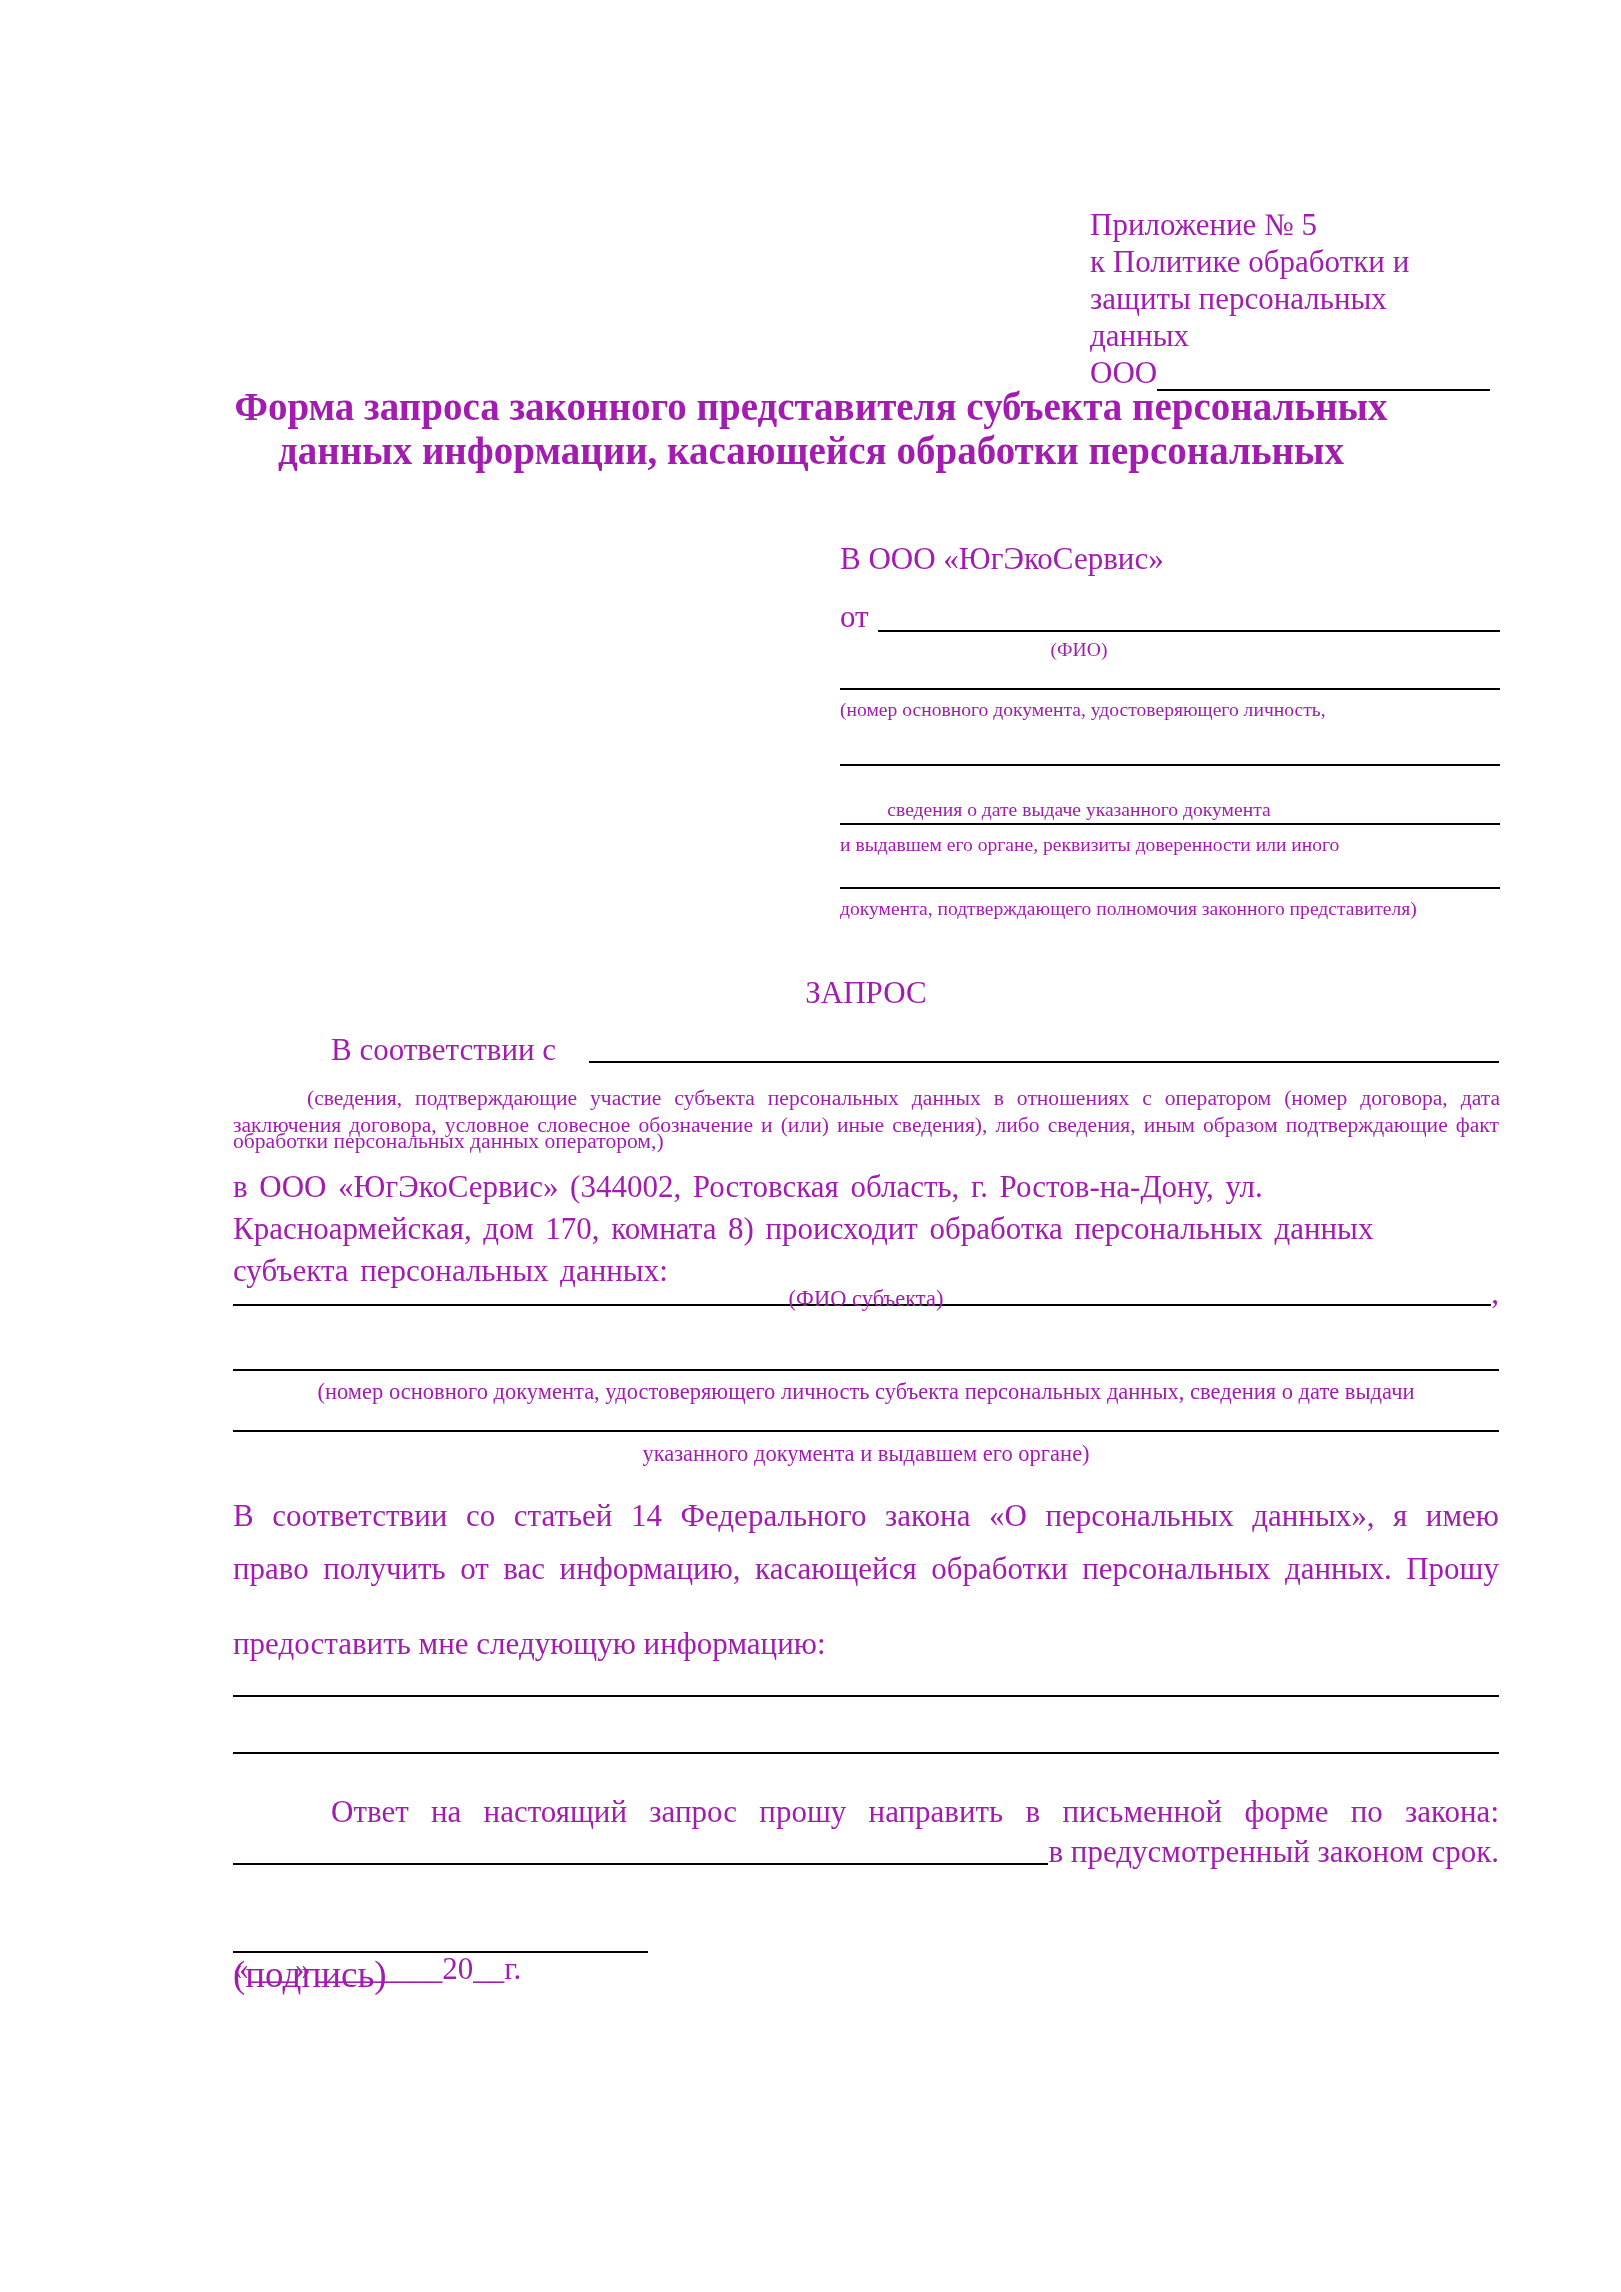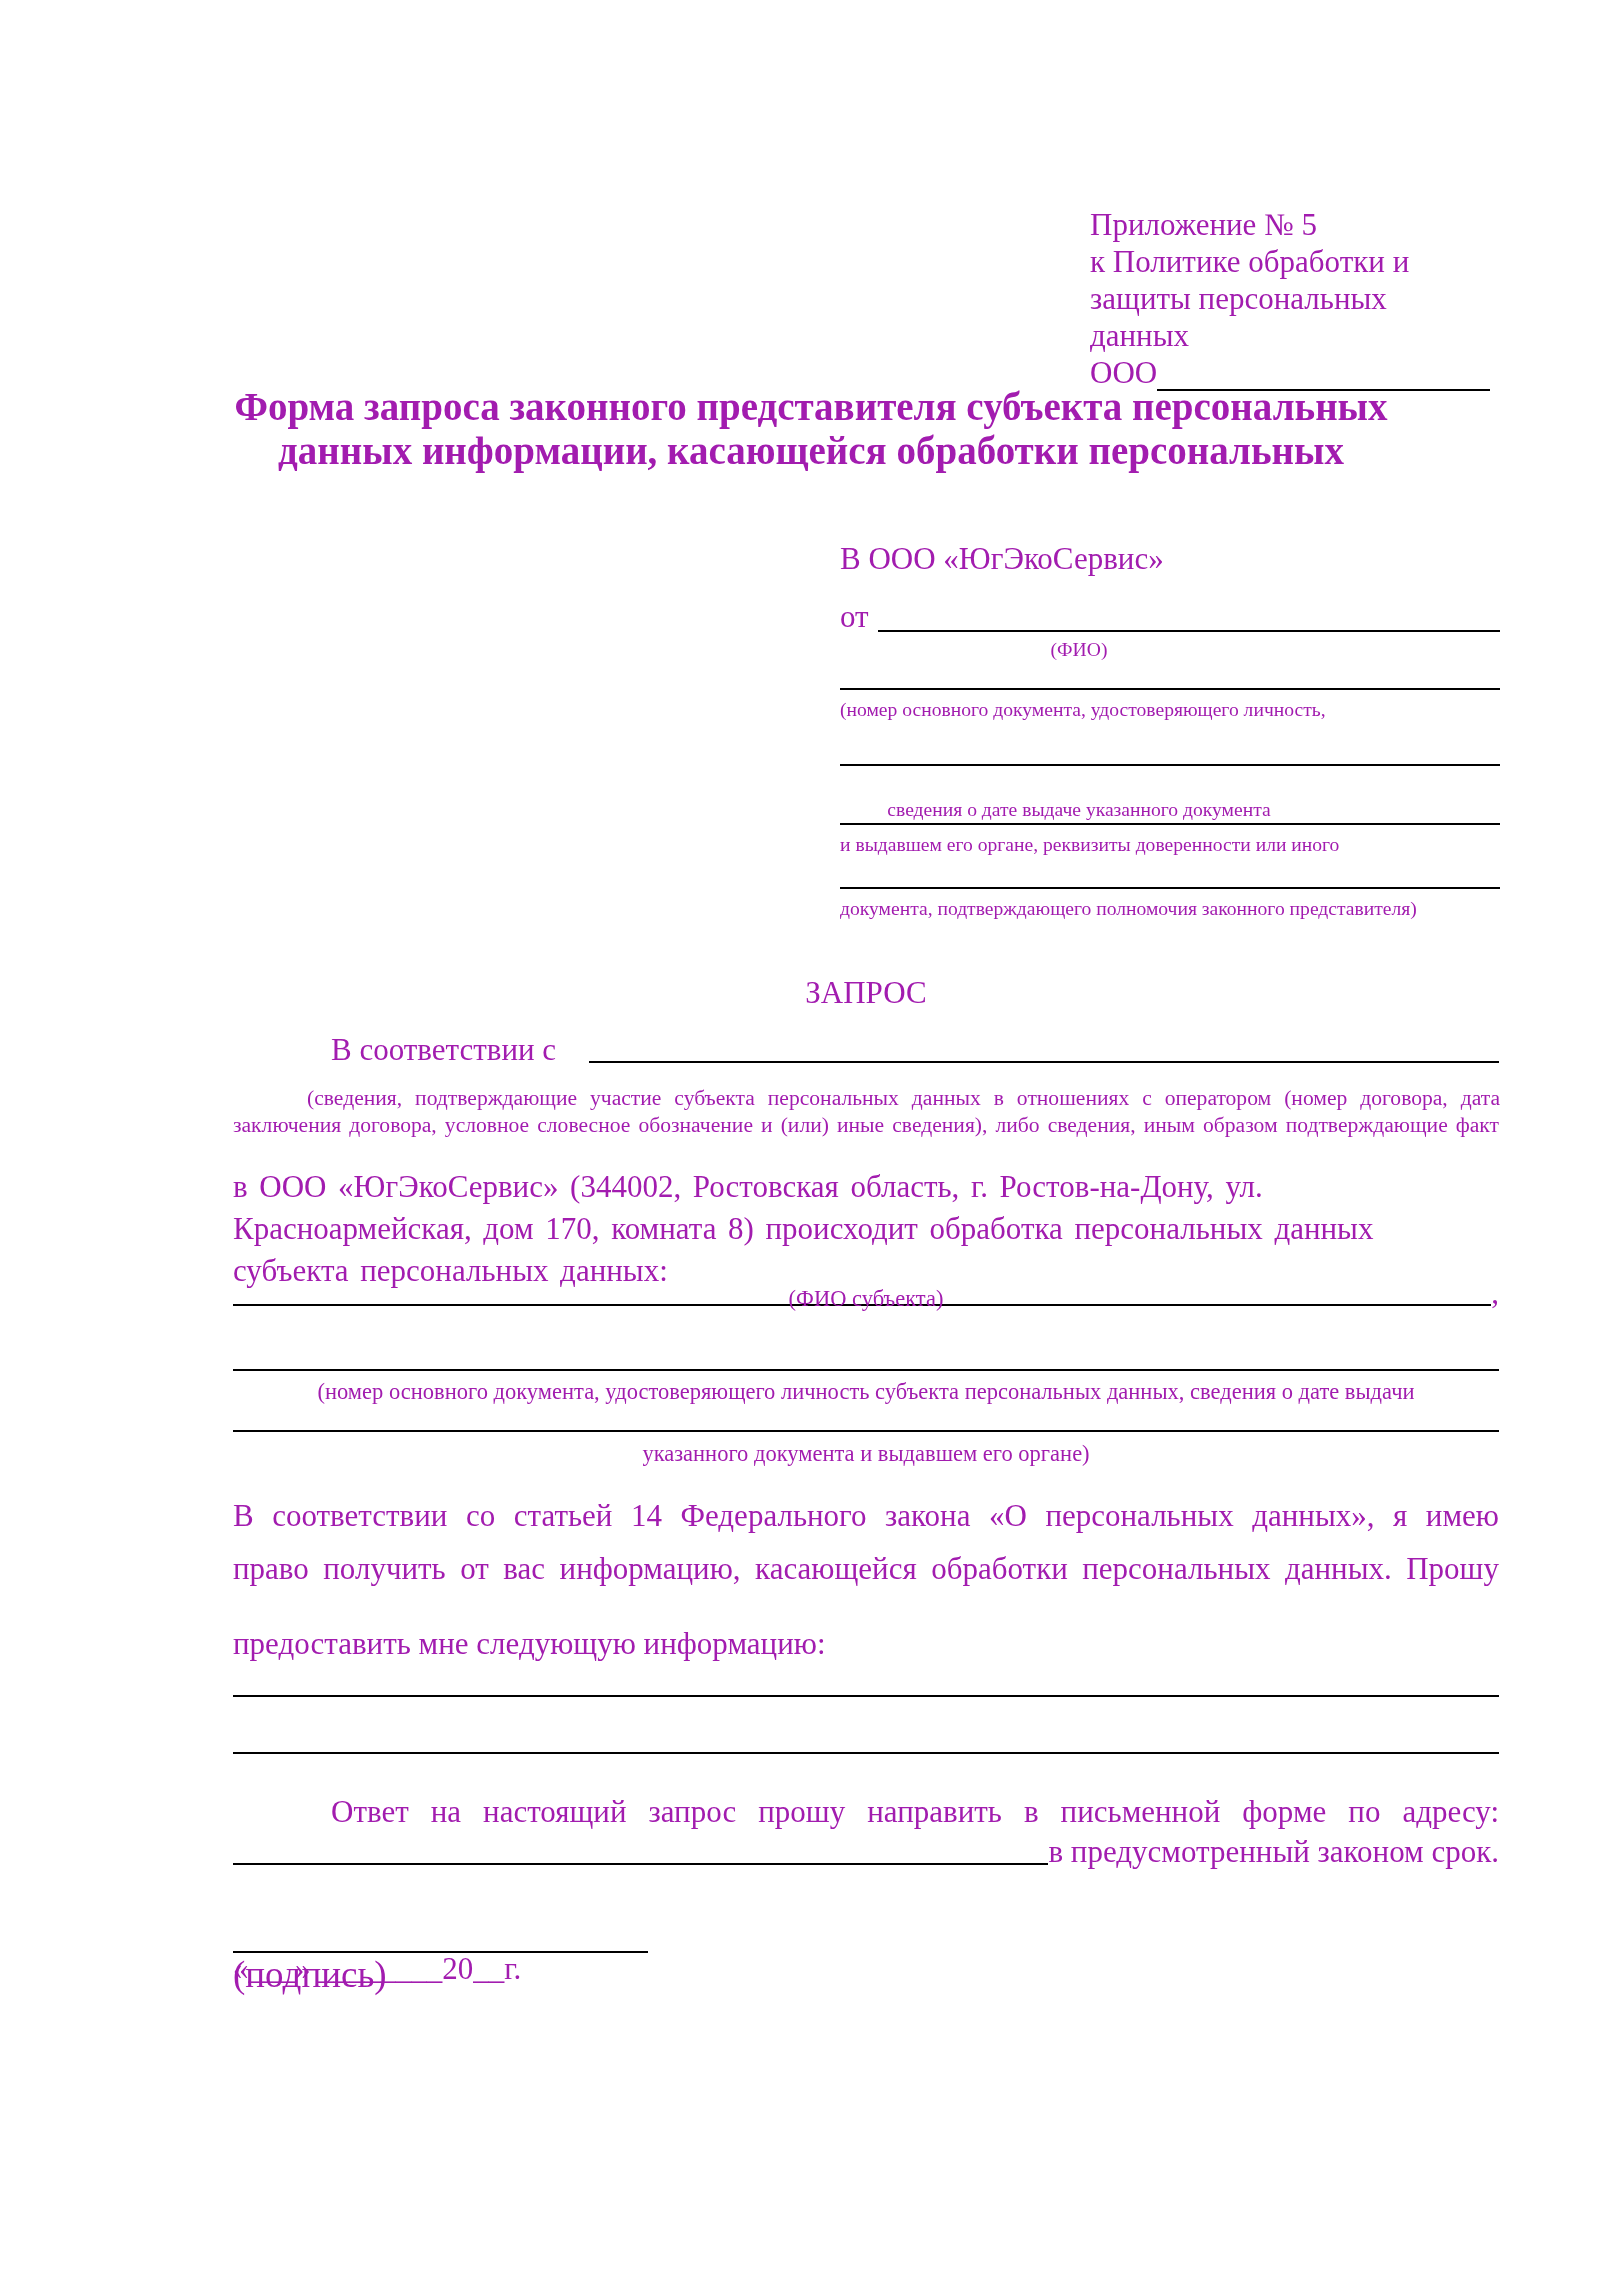--- a/index.html
+++ b/index.html
@@ -125,20 +125,21 @@
   <div id="addr-cap4" class="abs addr-cap">документа, подтверждающего полномочия законного представителя)</div>
 
   <div id="request-heading" class="abs">ЗАПРОС</div>
 
   <div id="basis-row" class="abs flexrow">
     <span class="lead">В соответствии с</span>
     <span class="fill"></span>
   </div>
   <div id="basis-cap1" class="abs basis-cap just">(сведения, подтверждающие участие субъекта персональных данных в отношениях с оператором (номер договора, дата</div>
   <div id="basis-cap2" class="abs basis-cap just">заключения договора, условное словесное обозначение и (или) иные сведения), либо сведения, иным образом подтверждающие факт</div>
+  <div id="basis-cap3" class="abs basis-cap">обработки персональных данных оператором,)</div>
 
   <div id="operator-para" class="abs">
     <div class="nowrap">в ООО «ЮгЭкоСервис» (344002, Ростовская область, г. Ростов-на-Дону, ул.</div>
     <div class="nowrap">Красноармейская, дом 170, комната 8) происходит обработка персональных данных</div>
     <div class="nowrap">субъекта персональных данных:</div>
   </div>
 
   <div id="subj-line1" class="abs flexrow">
     <span class="fill"></span>
     <span>,</span>
@@ -151,21 +152,21 @@
   <div id="subj-line3" class="hr"></div>
   <div id="subj-cap2" class="abs">указанного документа и выдавшем его органе)</div>
 
   <div id="statement-l1" class="abs stmt just">В соответствии со статьей 14 Федерального закона «О персональных данных», я имею</div>
   <div id="statement-l2" class="abs stmt just">право получить от вас информацию, касающейся обработки персональных данных. Прошу</div>
   <div id="statement-l3" class="abs stmt">предоставить мне следующую информацию:</div>
 
   <div id="blank1" class="hr"></div>
   <div id="blank2" class="hr"></div>
 
-  <div id="reply-l1" class="abs just">Ответ на настоящий запрос прошу направить в письменной форме по адресу:</div>
+  <div id="reply-l1" class="abs just">Ответ на настоящий запрос прошу направить в письменной форме по закона:</div>
   <div id="reply-l2" class="abs flexrow">
     <span class="fill"></span>
     <span class="tail">в предусмотренный законом срок.</span>
   </div>
 
   <div id="footer-sig" class="abs flexrow">
     <span class="fill"></span>
     <span class="tail">(подпись)</span>
   </div>
   <div id="footer-date" class="abs">«___» ________20__г.</div>

